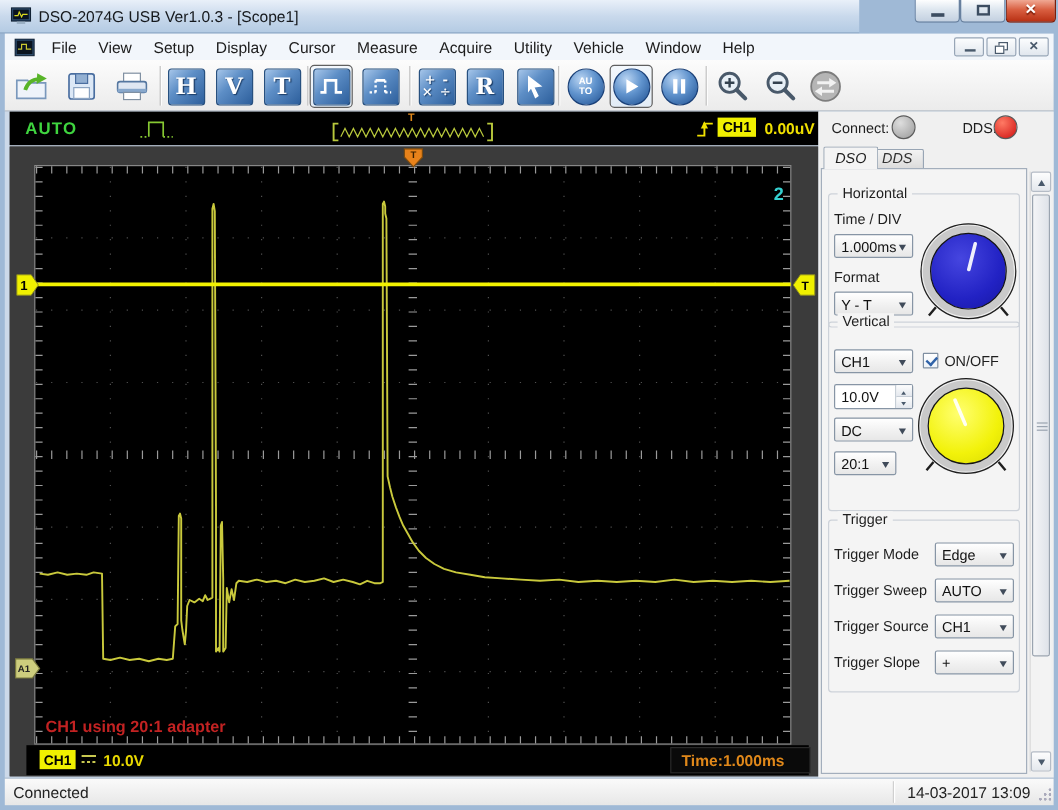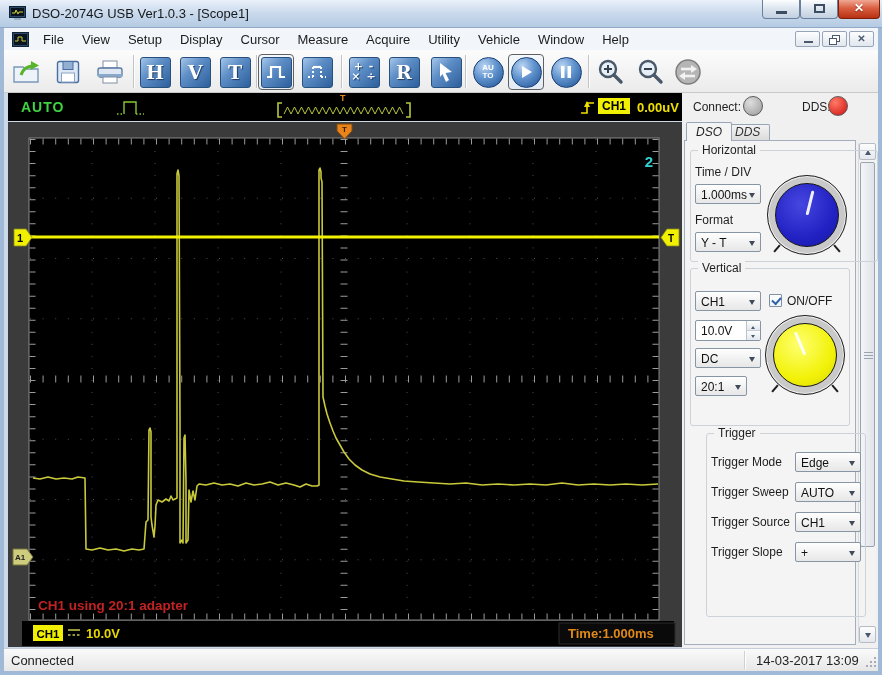--- a/index.html
+++ b/index.html
@@ -1,20 +1,20 @@
 <!DOCTYPE html>
 <html><head>
 <meta charset="utf-8">
 <style>
   html,body{margin:0;padding:0;background:#555;}
   .win{position:relative;width:882px;height:675px;background:#9fb9d6;font-family:"Liberation Sans",sans-serif;overflow:hidden;box-sizing:border-box;}
   .win *{box-sizing:border-box;}
 
   
-  .titlebar{position:absolute;left:0;top:0;width:882px;height:28px;
+  .titlebar{position:absolute;left:0;top:0;width:716px;height:28px;
     background:linear-gradient(#e9f0f9,#c9d9ec 50%,#b4cbe3);border-bottom:1px solid #8fa9c6;}
   .app-icon{position:absolute;left:9px;top:6px;width:17px;height:15px;}
   .title-text{position:absolute;left:32px;top:6px;font-size:13px;color:#15181c;}
   .wbtn{position:absolute;top:0;height:19px;border:1px solid #68809e;border-top:none;
     border-radius:0 0 4px 4px;background:linear-gradient(#fdfefe,#dde6ef 45%,#c3d0e0);cursor:default;}
   .wbtn-min{left:762px;width:38px;} .wbtn-max{left:800px;width:38px;}
   .wbtn-close{left:838px;width:42px;background:linear-gradient(#f0a894,#d95f41 45%,#b83013);border-color:#7e1d08;}
   .glyph-min{position:absolute;left:13px;bottom:4px;width:11px;height:3px;background:#3c4d61;}
   .glyph-max{position:absolute;left:13px;top:4px;width:11px;height:9px;border:2px solid #3c4d61;}
   .glyph-close{position:absolute;left:0;top:1px;width:100%;text-align:center;font-size:12px;font-weight:bold;color:#fff;text-shadow:0 1px 1px #7e1d08;}
@@ -360,21 +360,21 @@
   <div class="rpanel">
     <span class="flabel" style="left:11px;top:7px">Connect:</span>
     <div class="led" style="left:61px;top:3px;background:radial-gradient(circle at 35% 30%,#dedede,#9a9a9a)"></div>
     <span class="flabel" style="left:120px;top:7px">DDS:</span>
     <div class="led" style="left:146px;top:3px;background:radial-gradient(circle at 35% 30%,#ff7a64,#cf1010)"></div>
 
     <div class="tab active">DSO</div>
     <div class="tab inactive">DDS</div>
     <div class="tabpage"></div>
 
-    <div class="group" style="left:8px;top:57px;width:188px;height:112px">
+    <div class="group" style="left:8px;top:68px;width:160px;height:112px">
       <span class="glabel">Horizontal</span>
       <span class="flabel" style="left:4px;top:14px">Time / DIV</span>
       <div class="combo" style="left:4px;top:33px;width:66px">
         <span class="val">1.000ms</span>
           <span class="arr"></span>
       </div>
       <span class="flabel" style="left:4px;top:62px">Format</span>
       <div class="combo" style="left:4px;top:81px;width:66px">
         <span class="val">Y - T</span>
           <span class="arr"></span>
@@ -417,21 +417,21 @@
       </div>
       <div class="knob yellow" style="left:74px;top:46px">
         <div class="ring"></div>
           <div class="face"></div>
         <div class="pointer"></div>
         <div class="foot l"></div>
           <div class="foot r"></div>
       </div>
     </div>
 
-    <div class="group" style="left:24px;top:340px;width:160px;height:184px">
+    <div class="group" style="left:8px;top:340px;width:160px;height:144px">
       <span class="glabel">Trigger</span>
       <span class="flabel" style="left:4px;top:21px">Trigger Mode</span>
       <div class="combo" style="left:88px;top:18px;width:66px">
         <span class="val">Edge</span>
           <span class="arr"></span>
       </div>
       <span class="flabel" style="left:4px;top:51px">Trigger Sweep</span>
       <div class="combo" style="left:88px;top:48px;width:66px">
         <span class="val">AUTO</span>
           <span class="arr"></span>

